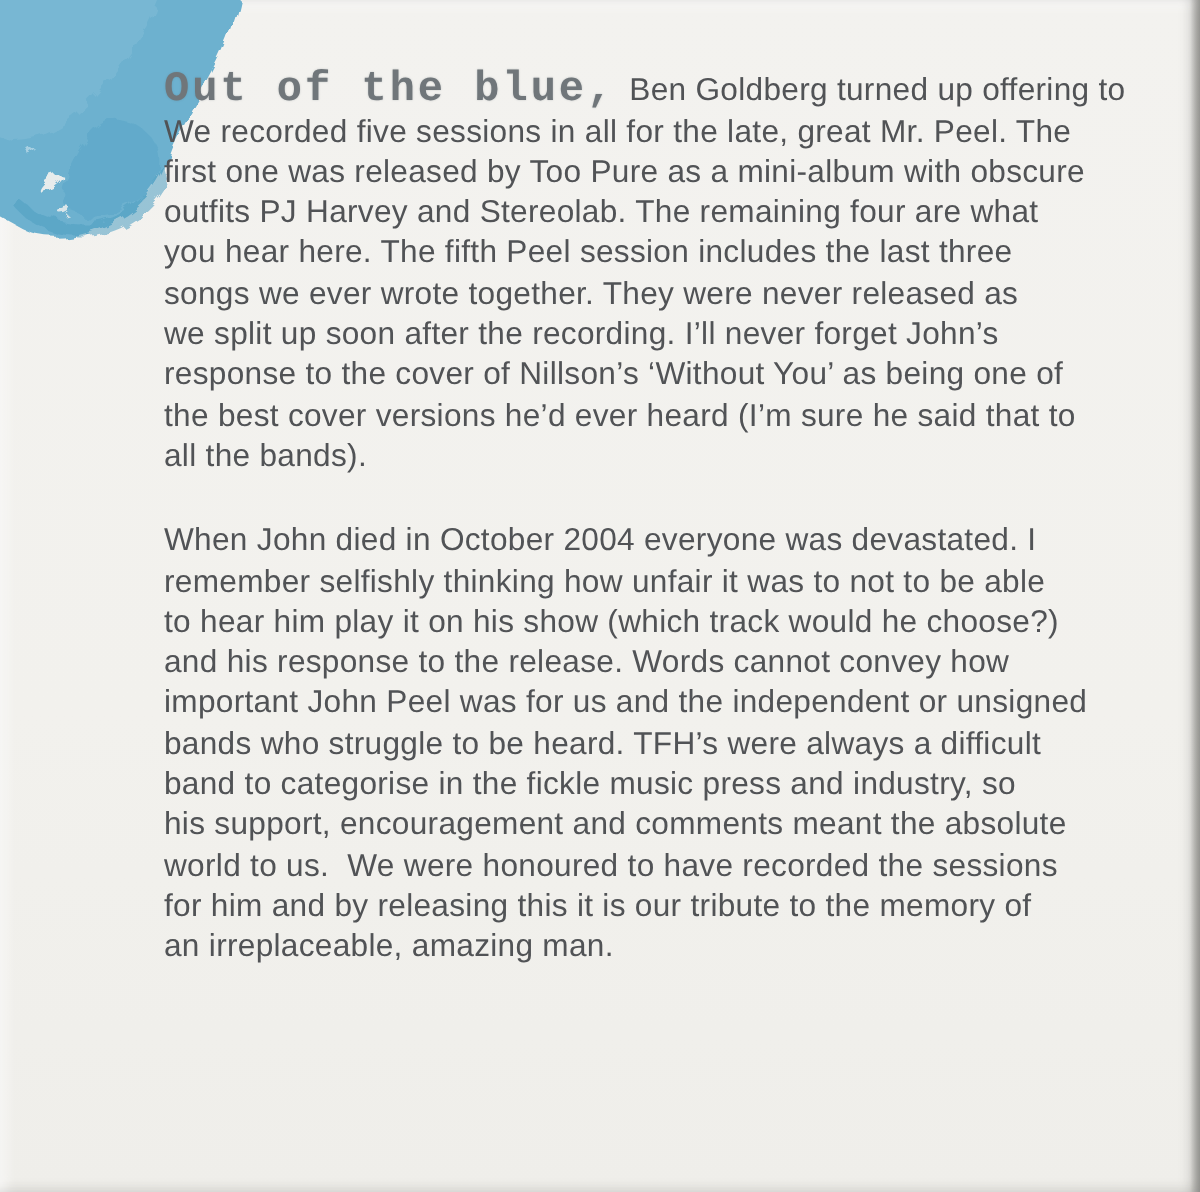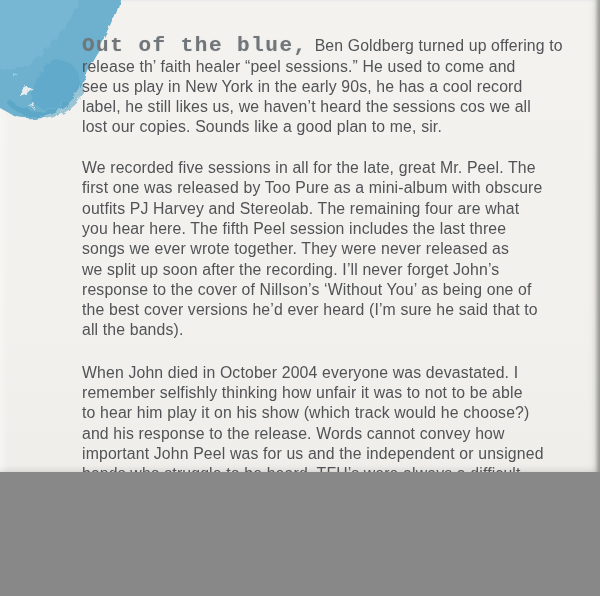--- a/index.html
+++ b/index.html
@@ -1,18 +1,18 @@
 <!DOCTYPE html>
 <html><head>
 <meta charset="utf-8">
 <style>
   html,body{margin:0;padding:0;background:#888;}
   .page{
     position:relative;
-    width:600px;height:472px;
+    width:600px;height:596px;
     background:linear-gradient(180deg,#f3f2ef 0%,#f2f1ed 60%,#efeeea 100%);
     overflow:hidden;
     font-family:"Liberation Sans",sans-serif;
     box-shadow:inset -6px 0 7px -3px rgba(100,100,96,0.50),
                inset 3px 3px 6px rgba(255,255,255,0.65),
                inset 0 -3px 5px rgba(140,140,135,0.12);
   }
   .edge-shadow{
     position:absolute;top:0;right:0;width:5px;height:100%;
     background:linear-gradient(90deg,rgba(120,120,116,0) 0%,rgba(110,110,106,0.45) 100%);
@@ -77,24 +77,20 @@
       <ellipse cx="25" cy="91" rx="7" ry="2.6" transform="rotate(-32 25 91)" fill="#f4f3ef" opacity="0.9"></ellipse>
       <ellipse cx="33" cy="106" rx="3.2" ry="1.4" transform="rotate(-20 33 106)" fill="#f4f3ef" opacity="0.8"></ellipse>
       <ellipse cx="15" cy="75" rx="2.2" ry="1" transform="rotate(-35 15 75)" fill="#cfe5ee" opacity="0.6"></ellipse>
     </g>
   </svg>
 
   <div class="content">
 
     <div class="para para1">
       <span class="heading">Out of the blue,</span><span class="first-line">Ben Goldberg turned up offering to</span>
-      <span class="body-lines">release th’ faith healer “peel sessions.” He used to come and
-see us play in New York in the early 90s, he has a cool record
-label, he still likes us, we haven’t heard the sessions cos we all
-lost our copies. Sounds like a good plan to me, sir.</span>
     </div>
 
     <div class="para p2">We recorded five sessions in all for the late, great Mr. Peel. The
 first one was released by Too Pure as a mini-album with obscure
 outfits PJ Harvey and Stereolab. The remaining four are what
 you hear here. The fifth Peel session includes the last three
 songs we ever wrote together. They were never released as
 we split up soon after the recording. I’ll never forget John’s
 response to the cover of Nillson’s ‘Without You’ as being one of
 the best cover versions he’d ever heard (I’m sure he said that to

